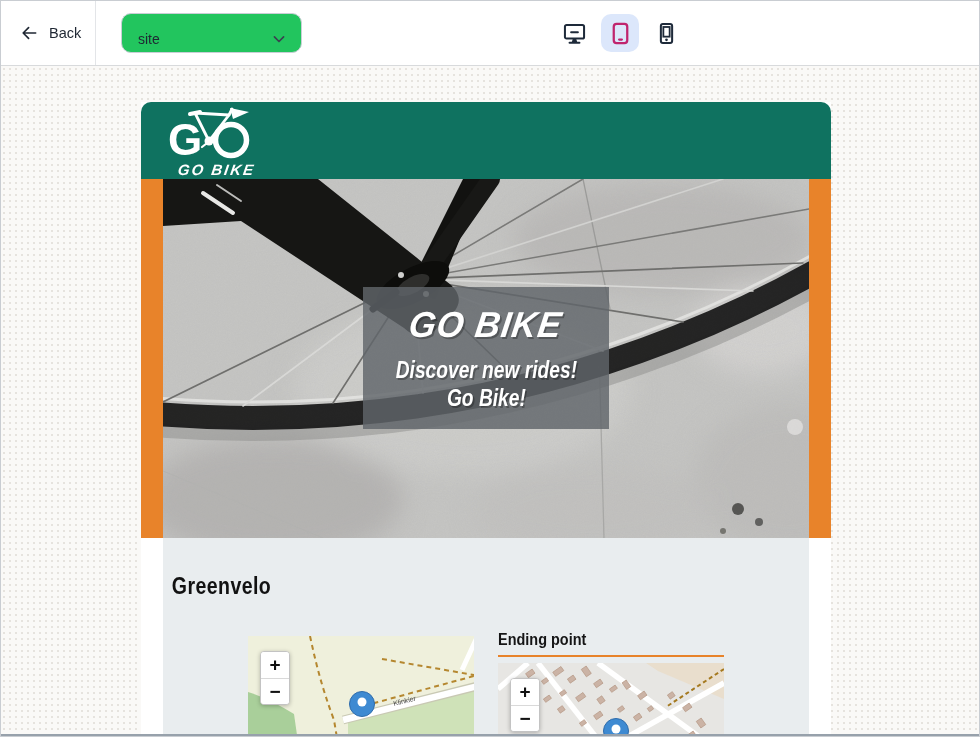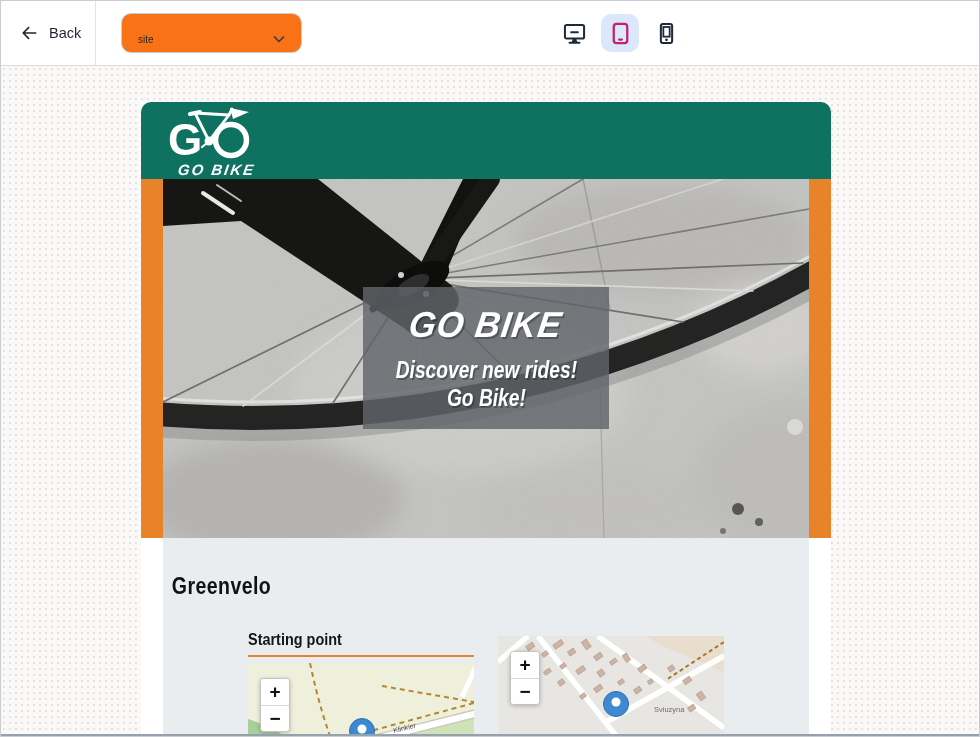--- a/index.html
+++ b/index.html
@@ -6,22 +6,22 @@
   html,body { width:980px; height:737px; overflow:hidden; background:#fff;
               font-family:"Liberation Sans", sans-serif; }
   .frame { position:relative; width:980px; height:737px; border:1px solid #c9cdd2; background:#fff; overflow:hidden; }
 
   
   .topbar { position:relative; height:65px; background:#ffffff; border-bottom:1px solid #d8dadc; }
   .back { position:absolute; left:18px; top:0; height:64px; display:flex; align-items:center; gap:10px;
           cursor:pointer; color:#1f2733; font-size:14.5px; }
   .tb-divider { position:absolute; left:94px; top:0; width:1px; height:64px; background:#e3e5e8; }
   .selector { position:absolute; left:120px; top:12px; width:181px; height:40px; border:1px solid #c9ced6;
-              border-radius:10px; background:#f97316; display:flex; align-items:center; justify-content:space-between;
-              padding:12px 12px 0 16px; font-size:10px; color:#1f2733; cursor:pointer; }
+              border-radius:10px; background:#22c55e; display:flex; align-items:center; justify-content:space-between;
+              padding:12px 12px 0 16px; font-size:14px; color:#1f2733; cursor:pointer; }
   .devices { position:absolute; left:556px; top:0; height:64px; display:flex; align-items:center; gap:10px; }
   .dev-btn { width:34px; height:38px; display:flex; align-items:center; justify-content:center;
              background:transparent; border:none; border-radius:10px; cursor:pointer; }
   .dev-btn.active { width:38px; background:#dce7fb; }
 
   
   .canvas { position:relative; height:670px; overflow:hidden; background-color:#faf9f7;
             background-image:radial-gradient(circle, #e6e3de 1px, transparent 1.1px);
             background-size:6px 6px; }
 
@@ -207,23 +207,20 @@
       </div>
 
       <section class="content-section">
         <h2 class="section-heading">
           <span>Greenvelo</span>
         </h2>
 
         <div class="cols">
 
           <div class="col">
-            <div class="col-label">
-              <span>Starting point</span>
-            </div>
             <div class="map">
               <svg width="226" height="120" viewBox="0 0 226 120">
                 <rect width="226" height="120" fill="#eff0dc"></rect>
                 <path d="M0 56 Q20 62 46 78 L52 120 L0 120 Z" fill="#a9cf9a"></path>
                 <path d="M100 84 L226 48 L226 120 L100 120 Z" fill="#cfe2b8"></path>
                 <path d="M95 84 L230 50" stroke="#c9c9b4" stroke-width="9" fill="none"></path>
                 <path d="M95 84 L230 50" stroke="#ffffff" stroke-width="6.5" fill="none"></path>
                 <path d="M231 -3 L214 34" stroke="#ffffff" stroke-width="5" fill="none"></path>
                 <g stroke="#b5872f" stroke-width="2" fill="none" stroke-dasharray="5 4">
                   <path d="M62 0 C68 28 74 52 86 84 L92 120"></path>
@@ -237,20 +234,23 @@
                 </g>
               </svg>
               <div class="zoomctl">
                 <button>+</button>
                 <button>−</button>
               </div>
             </div>
           </div>
 
           <div class="col">
+            <div class="col-label">
+              <span>Ending point</span>
+            </div>
             <div class="map">
               <svg width="226" height="120" viewBox="0 0 226 120">
                 <rect width="226" height="120" fill="#e7e6e3"></rect>
                 <path d="M148 0 L226 0 L226 36 L193 22 L160 8 Z" fill="#e9ddcb" opacity="0.95"></path>
                 <g stroke="#ffffff" stroke-width="5.5" fill="none">
                   <path d="M40 0 L126 110"></path>
                   <path d="M100 0 L226 92"></path>
                   <path d="M226 20 L108 86"></path>
                   <path d="M30 0 L0 26"></path>
                 </g>

